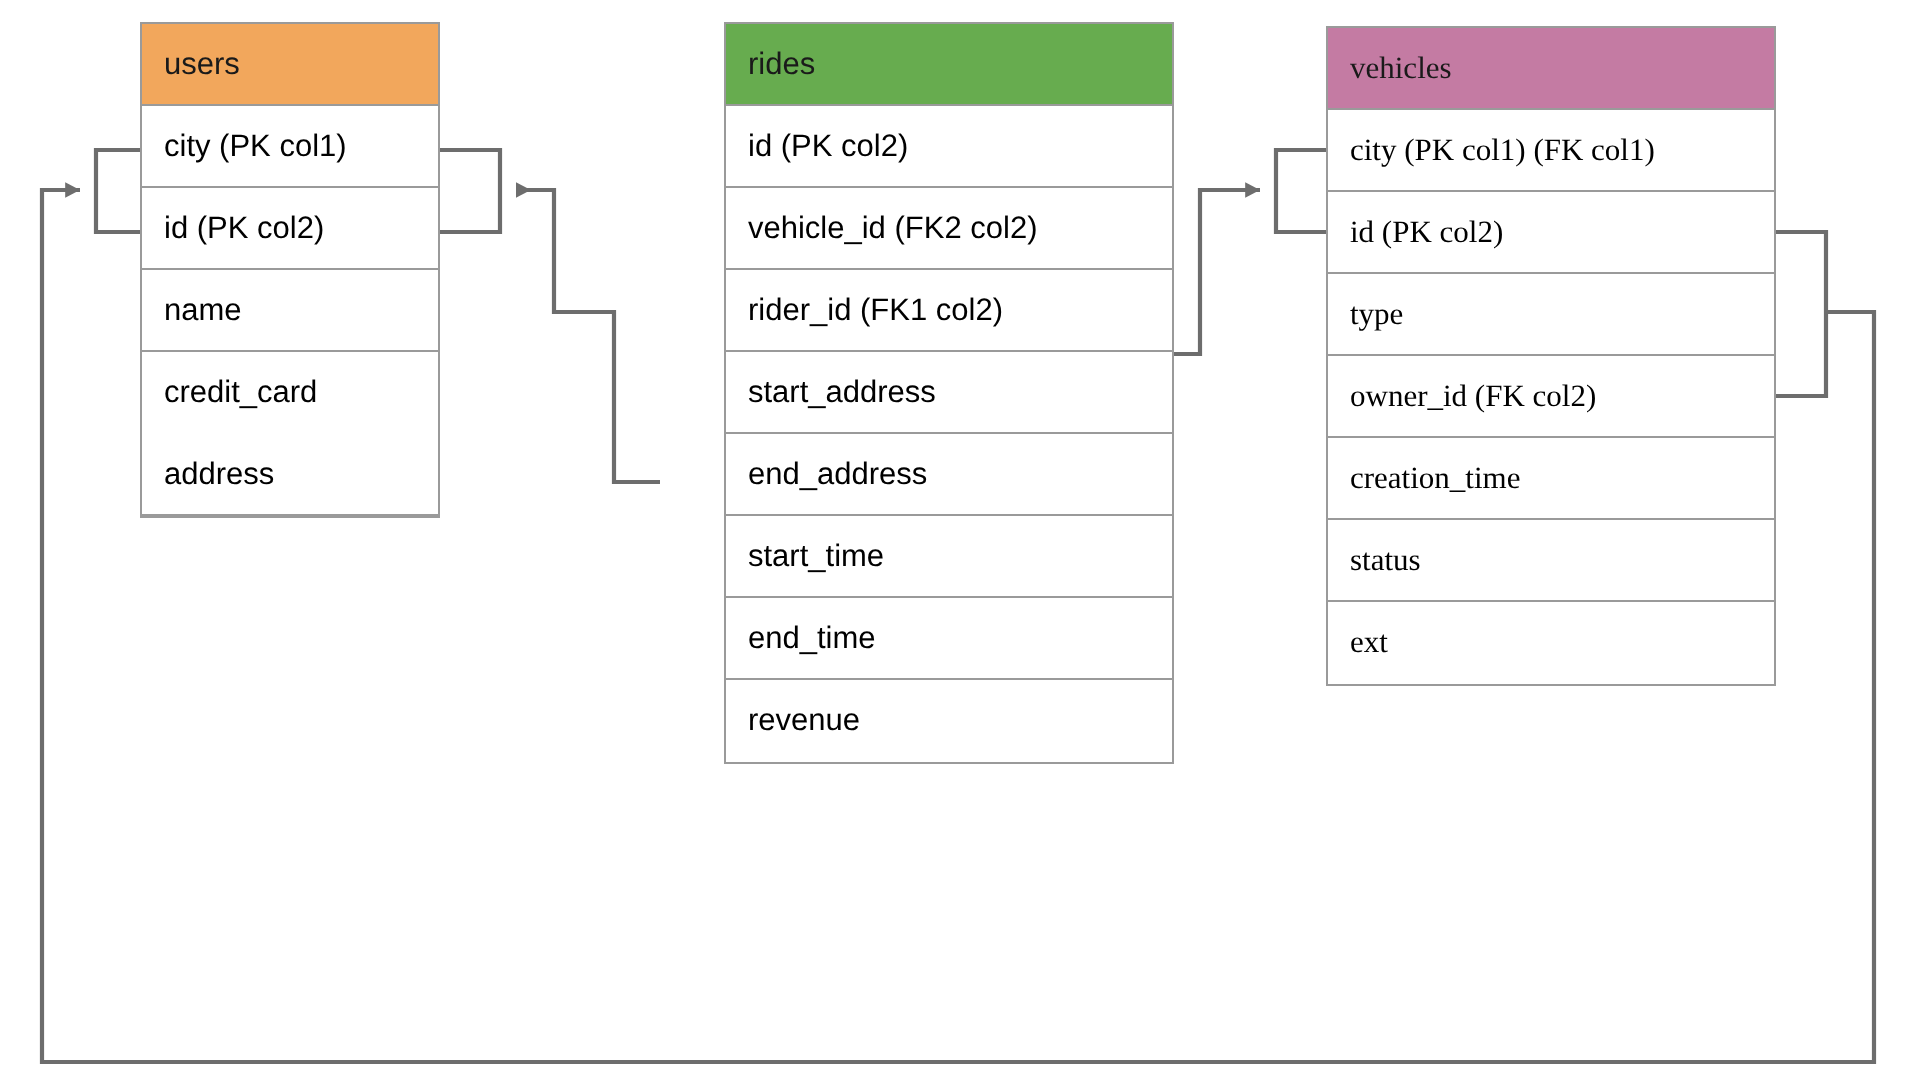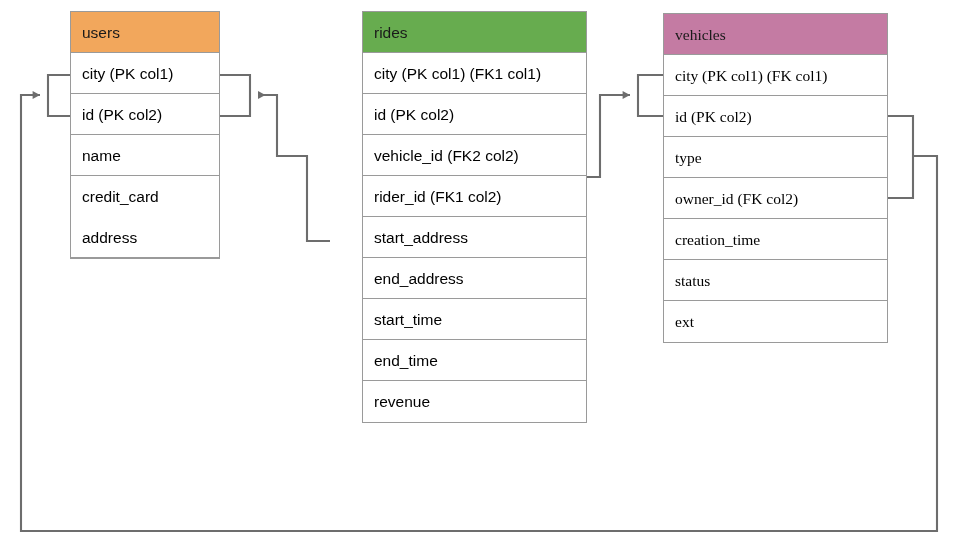--- a/index.html
+++ b/index.html
@@ -96,21 +96,20 @@
     <div class="table-header" style="background:#f2a75c;">users</div>
     <div class="table-row">city (PK col1)</div>
     <div class="table-row">id (PK col2)</div>
     <div class="table-row">name</div>
     <div class="table-row last">credit_card</div>
     <div class="table-row">address</div>
   </div>
 
   <div class="table-box" style="left:330px; top:11px; width:225px;margin-left:32px;">
     <div class="table-header" style="background:#67ac4f;">rides</div>
-    <div class="table-row">city (PK col1) (FK1 col1)</div>
     <div class="table-row">id (PK col2)</div>
     <div class="table-row">vehicle_id (FK2 col2)</div>
     <div class="table-row">rider_id (FK1 col2)</div>
     <div class="table-row">start_address</div>
     <div class="table-row">end_address</div>
     <div class="table-row">start_time</div>
     <div class="table-row">end_time</div>
     <div class="table-row last">revenue</div>
   </div>
 

